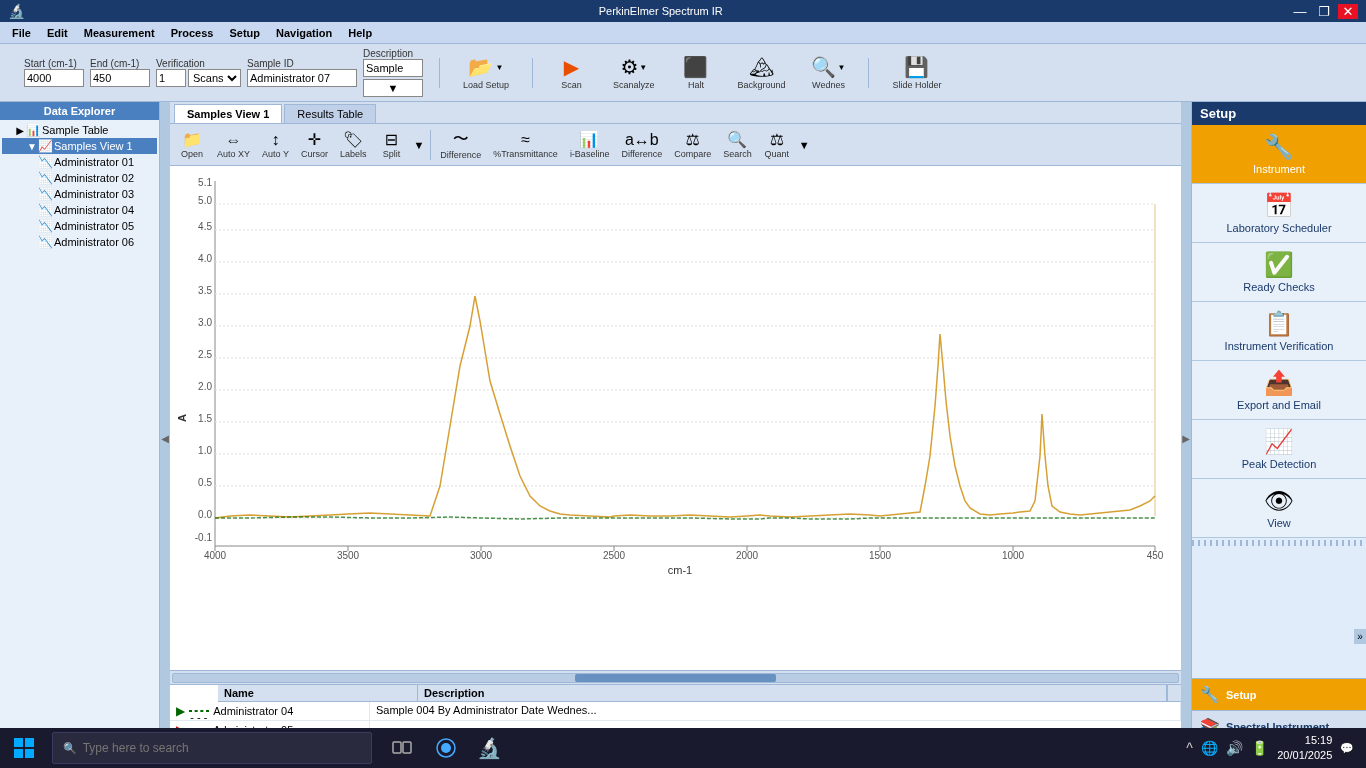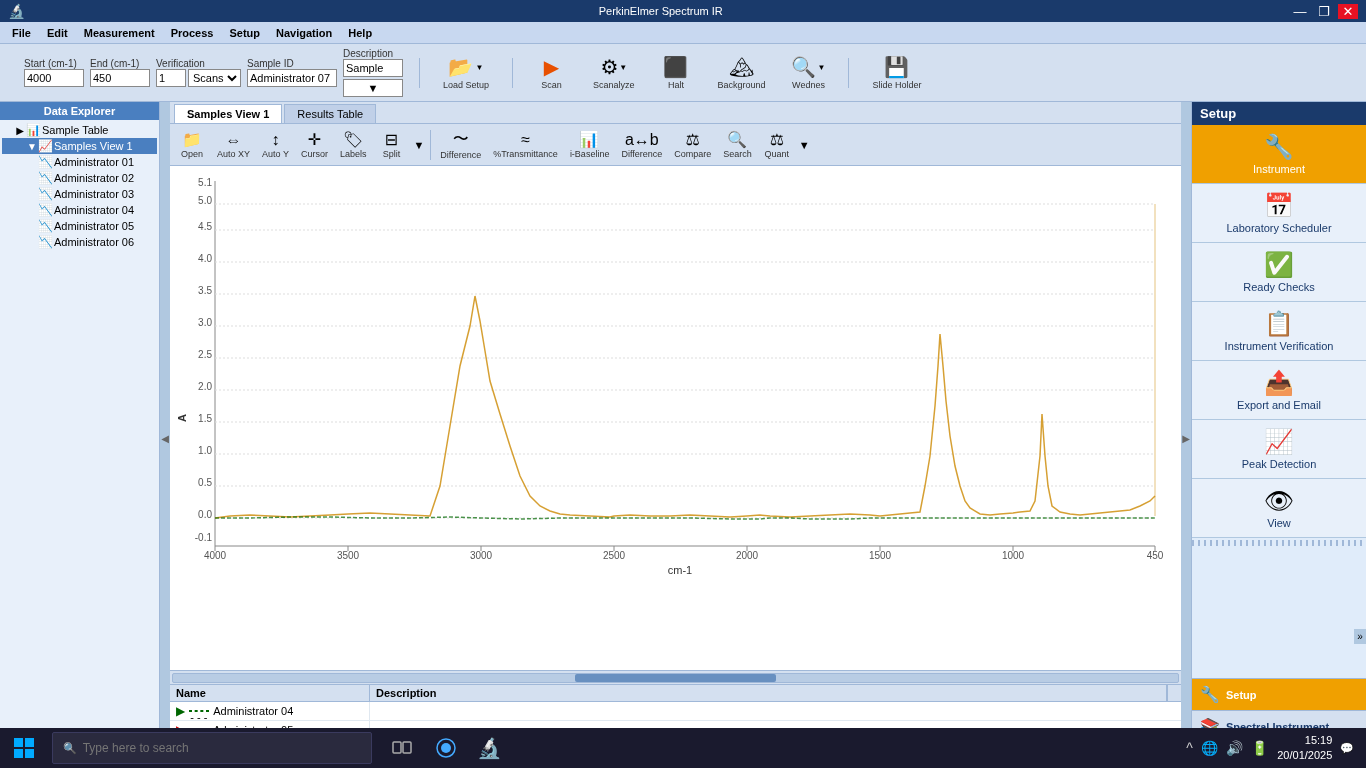--- a/index.html
+++ b/index.html
@@ -55,21 +55,21 @@
     .tb2-btn .btn-icon2 { font-size: 16px; }
     .tb2-btn .btn-label2 { font-size: 9px; color: #333; }
     .tb2-sep { width: 1px; background: #a0b8d8; height: 30px; margin: 0 2px; }
 
     
     #chart-area { flex: 1; background: white; position: relative; overflow: hidden; }
     #chart-svg { width: 100%; height: 100%; }
 
     
     #data-table-area { height: 90px; border-top: 1px solid #a0b8d8; background: white; display: flex; flex-direction: column; }
-    #data-table-header { display: flex; background: #d4e0f0; border-bottom: 1px solid #a0b8d8; }
+    #data-table-header { display: flex; background: #d4e0f0; border-bottom: 1px solid #a0b8d8; margin-left: 48px; }
     .dt-col-header { padding: 2px 6px; font-size: 11px; font-weight: bold; border-right: 1px solid #a0b8d8; }
     .dt-col-name { width: 200px; }
     .dt-col-desc { flex: 1; }
     #data-table-body { flex: 1; overflow-y: auto; }
     .dt-row { display: flex; border-bottom: 1px solid #e0e8f0; }
     .dt-cell { padding: 2px 6px; font-size: 11px; border-right: 1px solid #e0e8f0; overflow: hidden; white-space: nowrap; text-overflow: ellipsis; }
     .dt-cell-name { width: 200px; display: flex; align-items: center; gap: 4px; }
     .dt-cell-desc { flex: 1; }
     .row-arrow { color: green; font-size: 12px; }
     .row-line { display: inline-block; width: 20px; height: 2px; vertical-align: middle; }
@@ -152,21 +152,21 @@
       <div class="toolbar-label">Verification</div>
       <div style="display:flex; gap:2px;">
         <input class="toolbar-input" style="width: 30px;" type="text" value="1">
         <select class="toolbar-select">
           <option>Scans</option>
         </select>
       </div>
     </div>
     <div>
       <div class="toolbar-label">Sample ID</div>
-      <input class="toolbar-input" style="width: 90px;" type="text" value="Administrator 07">
+      <input class="toolbar-input" style="width: 110px;" type="text" value="Administrator 07">
     </div>
     <div>
       <div class="toolbar-label">Description</div>
       <div style="display:flex; gap:2px;flex-direction:column;">
         <input class="toolbar-input" style="width: 60px;" type="text" value="Sample">
         <button class="toolbar-select" style="height:18px;padding:0 2px;">▼</button>
       </div>
     </div>
   </div>
   <div class="toolbar-sep"></div>
@@ -445,20 +445,21 @@
           <div style="width:14px; background:#d4e0f0; border-left:1px solid #a0b8d8;"></div>
         </div>
         <div id="data-table-body">
 
           <div class="dt-row">
             <div class="dt-cell dt-cell-name">
               <span class="row-arrow" style="color:#006600;">▶</span>
               <span class="row-line" style="background:#006600; border: 1px dashed #006600; background:none;">- - -</span>
               <span>Administrator 04</span>
             </div>
+            <div class="dt-cell dt-cell-desc">Sample 004 By Administrator Date Wednes...</div>
           </div>
 
           <div class="dt-row">
             <div class="dt-cell dt-cell-name">
               <span class="row-arrow" style="color:#cc0000;">▶</span>
               <span class="row-line" style="background:#cc0000;">———</span>
               <span>Administrator 05</span>
             </div>
           </div>
 

